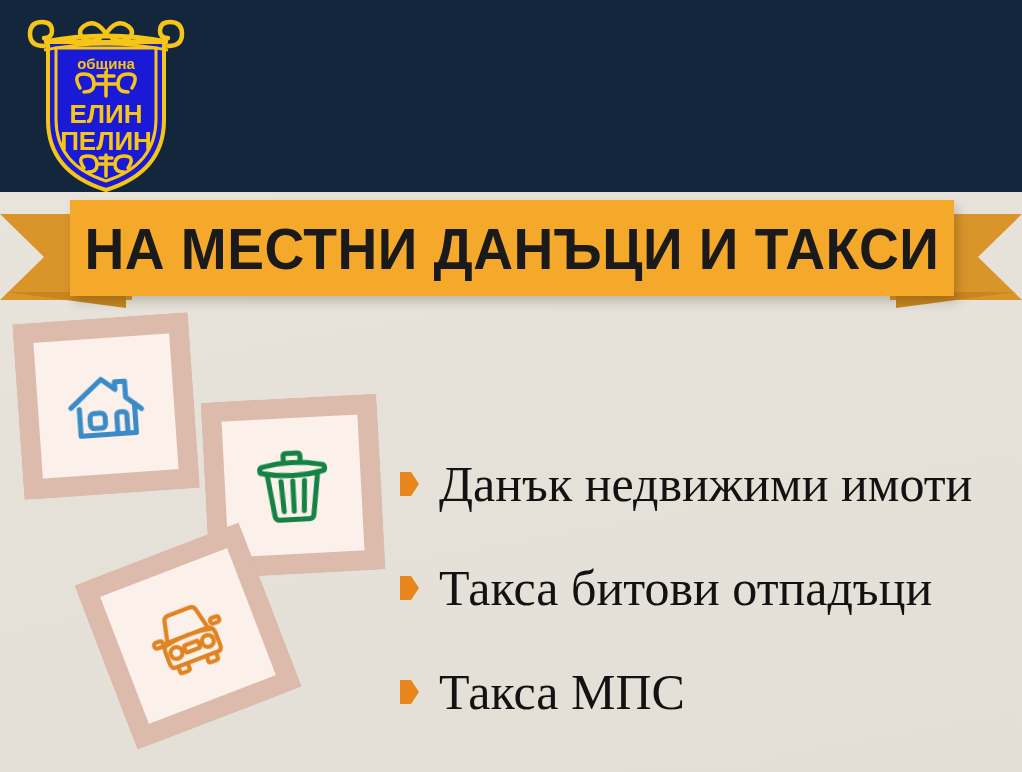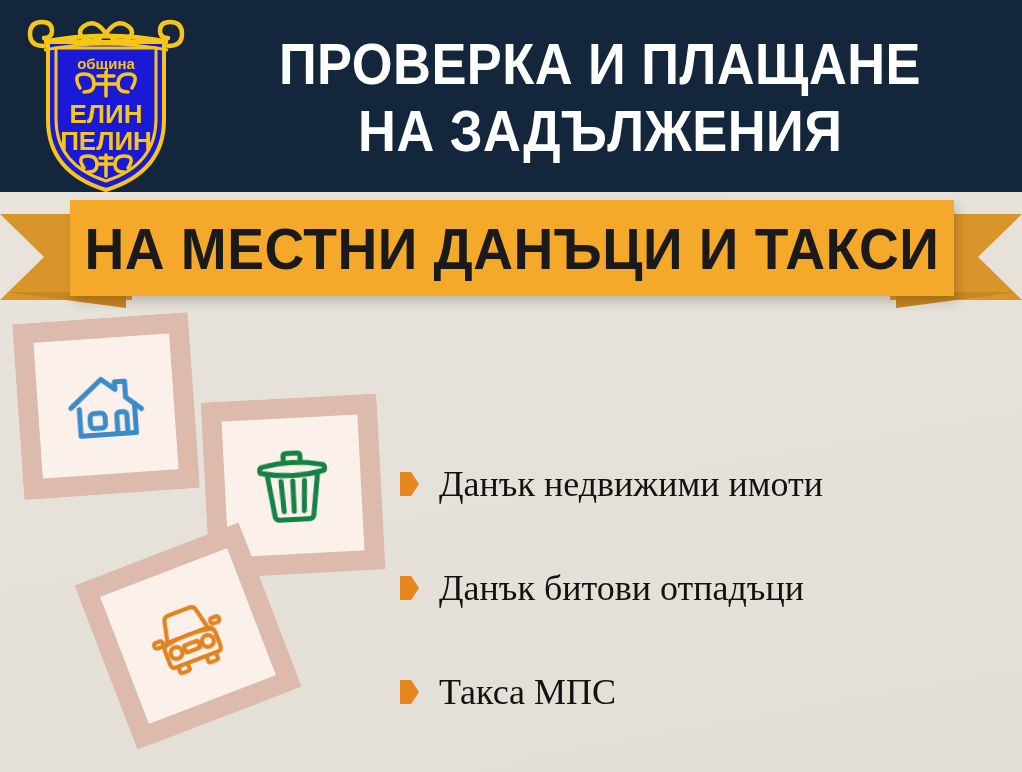--- a/index.html
+++ b/index.html
@@ -171,21 +171,21 @@
   .bullet {
     width: 19px;
     height: 24px;
     background: #e8861e;
     clip-path: polygon(0 0, 58% 0, 100% 50%, 58% 100%, 0 100%);
     flex: 0 0 auto;
     margin-right: 20px;
   }
   .list-label {
     font-family: "Liberation Serif", "DejaVu Serif", serif;
-    font-size: 36px;
+    font-size: 50px;
     color: #121212;
     white-space: nowrap;
     line-height: 1;
   }
 </style>
 </head>
 <body>
 
 <div class="poster">
 
@@ -217,24 +217,20 @@
       <text x="84" y="111" text-anchor="middle" fill="#F5C518" font-family="Liberation Sans, sans-serif" font-size="26" font-weight="700">ЕЛИН</text>
 
       <text x="84" y="138" text-anchor="middle" fill="#F5C518" font-family="Liberation Sans, sans-serif" font-size="26" font-weight="700">ПЕЛИН</text>
 
       <path d="M62 156 Q54 144 66 144 Q75 144 75 153 Q75 160 66 160" fill="none" stroke="#F5C518" stroke-width="3.5" stroke-linecap="round"></path>
       <path d="M106 156 Q114 144 102 144 Q93 144 93 153 Q93 160 102 160" fill="none" stroke="#F5C518" stroke-width="3.5" stroke-linecap="round"></path>
       <path d="M75 152 L93 152 M84 143 L84 164 M78 146 L90 146" fill="none" stroke="#F5C518" stroke-width="3.5" stroke-linecap="round"></path>
     </svg>
   </div>
 
-  <div class="title-block">
-    <div class="title-line">ПРОВЕРКА И ПЛАЩАНЕ</div>
-    <div class="title-line">НА ЗАДЪЛЖЕНИЯ</div>
-  </div>
 
   <div class="ribbon">
     <div class="ribbon-tail left"></div>
     <div class="ribbon-tail right"></div>
     <div class="ribbon-fold left"></div>
     <div class="ribbon-fold right"></div>
     <div class="ribbon-main">
       <span class="ribbon-text">НА МЕСТНИ ДАНЪЦИ И ТАКСИ</span>
     </div>
   </div>
@@ -284,21 +280,21 @@
     </div>
   </div>
 
   <div class="list">
     <div class="list-item">
       <span class="bullet"></span>
       <span class="list-label">Данък недвижими имоти</span>
     </div>
     <div class="list-item">
       <span class="bullet"></span>
-      <span class="list-label">Данък битови отпадъци</span>
+      <span class="list-label">Такса битови отпадъци</span>
     </div>
     <div class="list-item">
       <span class="bullet"></span>
       <span class="list-label">Такса МПС</span>
     </div>
   </div>
 
 </div>
 
 </body></html>

